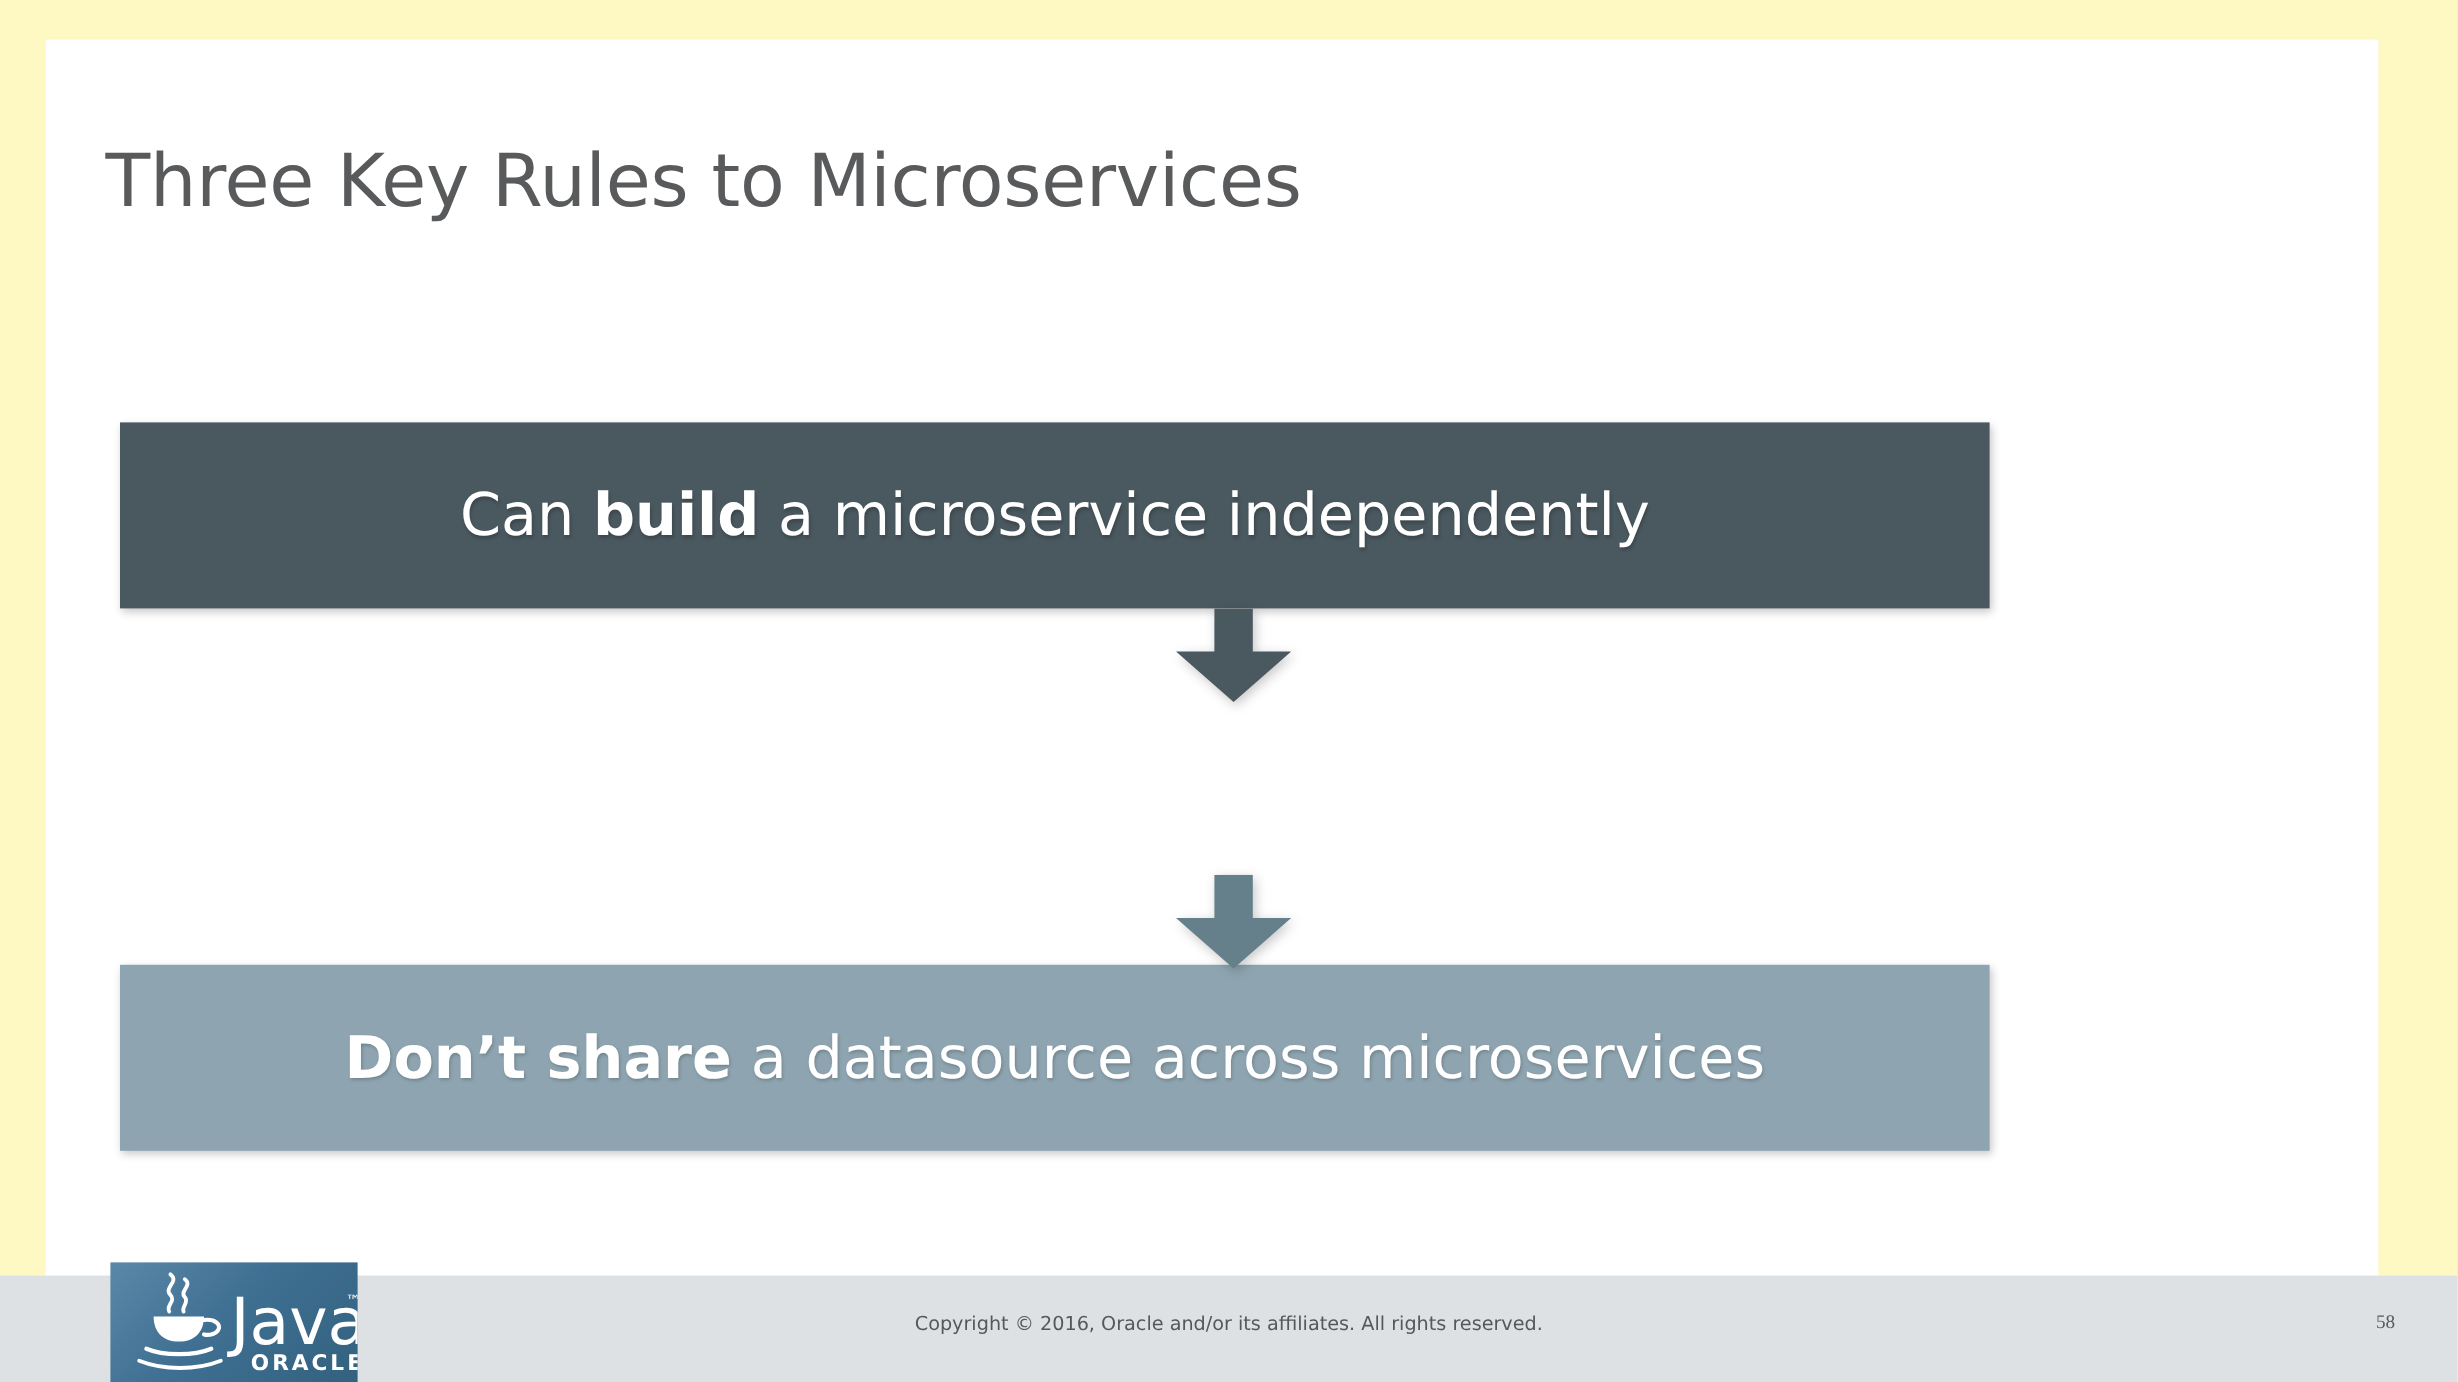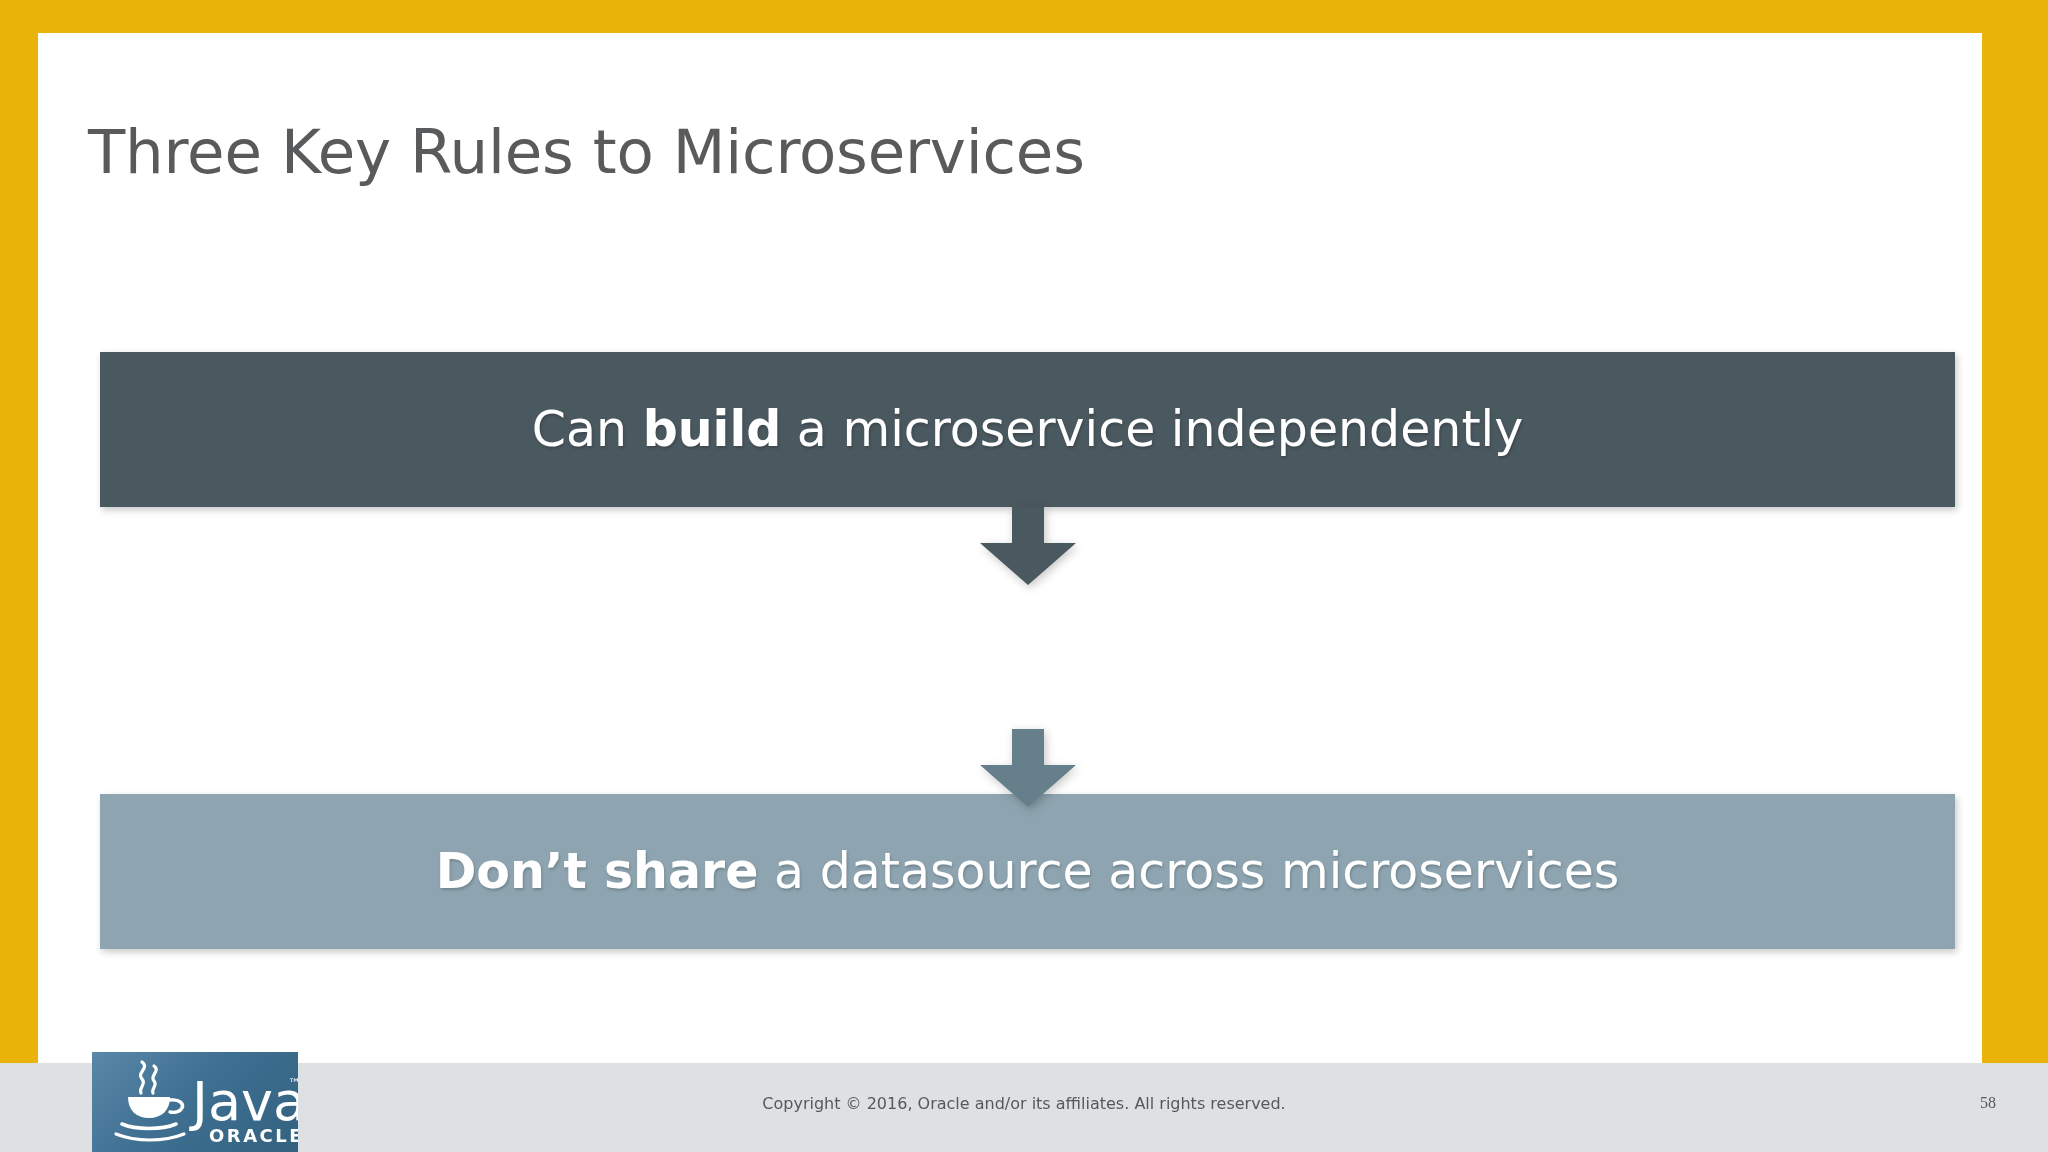--- a/index.html
+++ b/index.html
@@ -13,21 +13,21 @@
   body {
     font-family: "DejaVu Sans", sans-serif;
     background: #dde1e4;
   }
 
   
   .viewer {
     position: relative;
     width: 2048px;
     height: 1152px;
-    background: #eab308;
+    background: #fef9c3;
   }
 
   
   .slide {
     position: absolute;
     left: 38px;
     top: 33px;
     width: 1944px;
     height: 1030px;
     background: #ffffff;
@@ -53,31 +53,31 @@
     position: absolute;
     left: 62px;
     top: 319px;
     width: 1855px;
     height: 600px;
   }
 
   .flow-row {
     position: absolute;
     left: 0;
-    width: 1855px;
+    width: 1558px;
     height: 155px;
     display: flex;
     align-items: center;
     justify-content: center;
     overflow: visible;
   }
 
   .flow-row.r0 { top: 0px; }
   .flow-row.r1 { top: 222px; }
-  .flow-row.r2 { top: 442px; text-align: right; }
+  .flow-row.r2 { top: 452px; text-align: right; }
 
   .flow-band {
     position: absolute;
     left: 0;
     top: 0;
     width: 100%;
     height: 100%;
     box-shadow: 2px 3px 7px rgba(0,0,0,0.22);
   }
 

